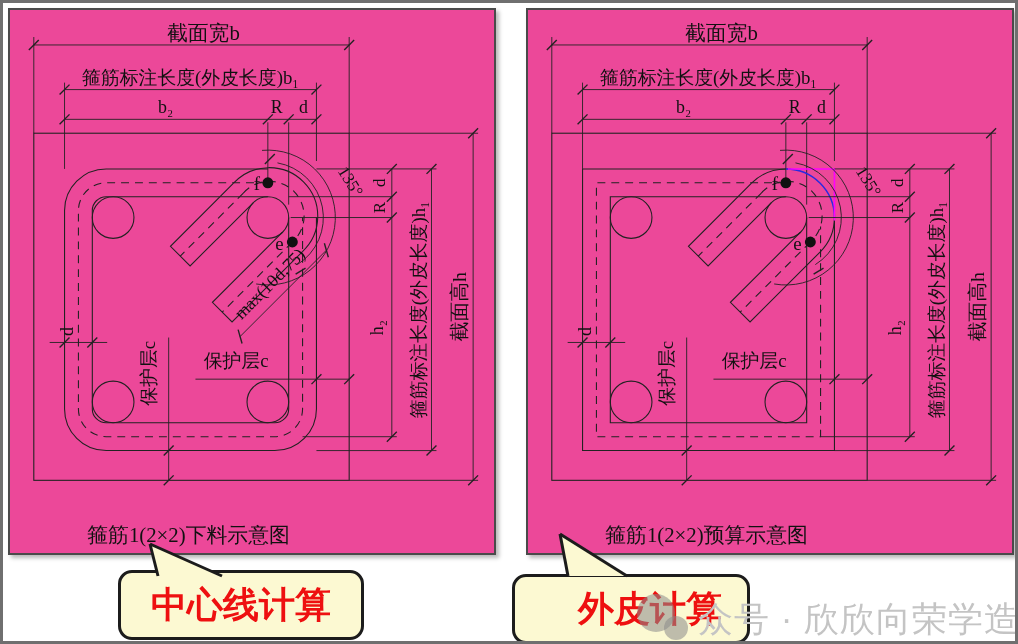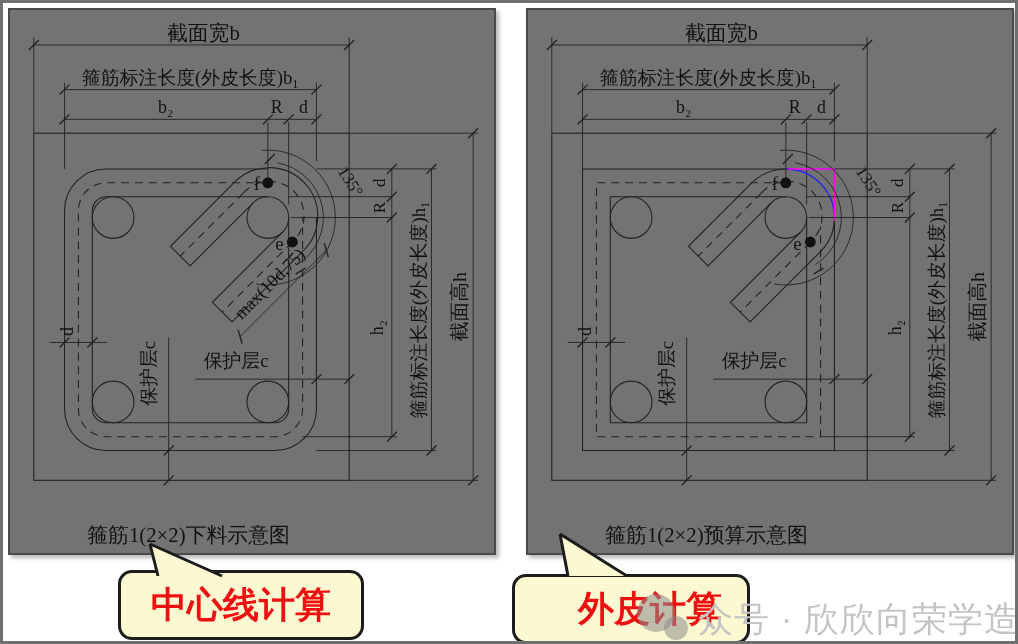--- a/index.html
+++ b/index.html
@@ -1,19 +1,19 @@
 <!DOCTYPE html>
 <html><head>
 <meta charset="utf-8">
 <style>
   html,body{margin:0;padding:0;background:#fff;}
   #stage{position:relative;width:1018px;height:644px;background:#ffffff;overflow:hidden;
          font-family:"Liberation Serif",serif;}
   #frame{position:absolute;inset:0;border:3px solid #6f6f6f;pointer-events:none;z-index:30;}
-  .panel{position:absolute;top:8px;width:484px;height:543px;background:#737373;
+  .panel{position:absolute;top:8px;width:484px;height:543px;background:#ec4899;
          border:2px solid #4a4a4a;box-shadow:3px 3px 4px #b9b9b9;}
   #panel-left{left:8px;}
   #panel-right{left:526px;}
   svg{display:block;}
   .ln{stroke:#222;stroke-width:1.1;fill:none;}
   .dim{stroke:#222;stroke-width:0.9;fill:none;}
   .dash{stroke:#222;stroke-width:1.1;fill:none;stroke-dasharray:8 6;}
   .tick{stroke:#222;stroke-width:1.4;}
   .blue{stroke:#2a2ae0;stroke-width:1.5;fill:none;}
   .magenta{stroke:#ff00ff;stroke-width:1.6;fill:none;}

